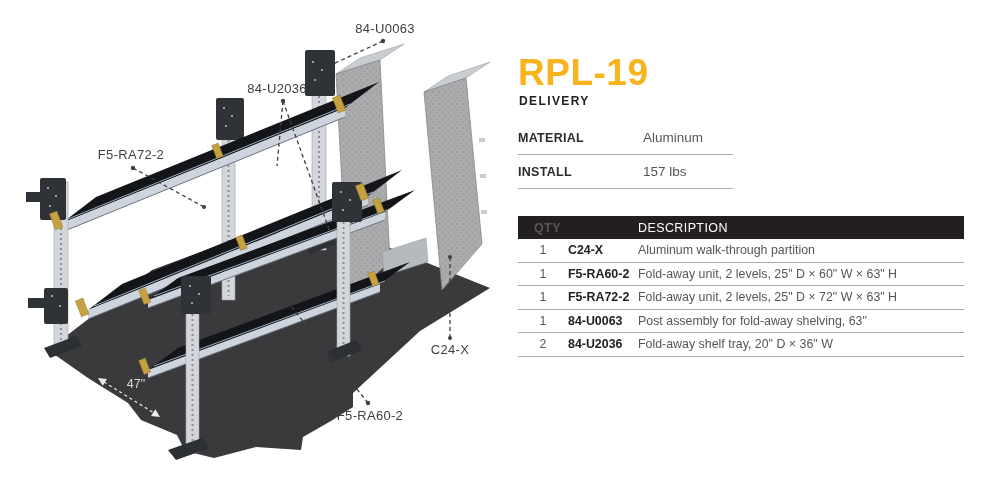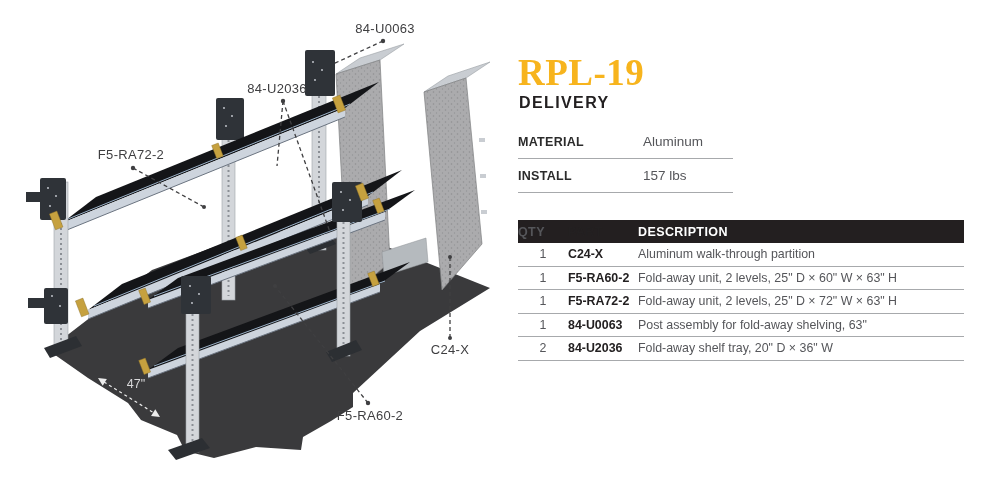--- a/index.html
+++ b/index.html
@@ -4,35 +4,35 @@
 <style>
   html,body { margin:0; padding:0; background:#ffffff; }
   .canvas {
     position:relative; width:1000px; height:493px; background:#ffffff;
     font-family:"Liberation Sans", sans-serif; overflow:hidden;
   }
   .diagram { position:absolute; left:0; top:0; width:510px; height:493px; }
 
   .panel { position:absolute; left:518px; top:0; width:446px; }
   .model { margin:54px 0 0 0; font-size:37px; line-height:1; font-weight:800;
-           color:#F7B41D; letter-spacing:0.5px;font-family:Liberation Serif, serif; }
-  .package { margin:3px 0 0 1px; font-size:16px; font-weight:700; color:#232021;
+           color:#F7B41D; letter-spacing:0.5px; }
+  .package { margin:3px 0 0 1px; font-size:12px; font-weight:700; color:#232021;
              letter-spacing:1.4px; }
 
   .specs { display:grid; grid-template-columns:215px 208px; column-gap:23px; margin-top:13px; }
   .spec-row { display:flex; align-items:center; height:33px; border-bottom:1px solid #A7A9AC;gap:12px; }
   .spec-label { flex:0 0 113px; font-size:12.5px; font-weight:700; color:#2B2B2B; letter-spacing:0.3px; white-space:nowrap; }
   .col-right .spec-label { flex-basis:100px; }
   .spec-value { font-size:13.5px; color:#55565A; white-space:nowrap; }
 
   .parts { margin-top:27px; width:446px; }
   .parts-header { display:grid; grid-template-columns:50px 70px 1fr; align-items:center;
                   height:23px; background:#231F20; color:#fff; font-size:12.5px;
                   font-weight:700; letter-spacing:0.4px; }
-  .parts-header .c-qty { padding-left:0; text-align:left; }
+  .parts-header .c-qty { padding-left:16px; text-align:left; }
   .parts-row { display:grid; grid-template-columns:50px 70px 1fr; align-items:center;
                height:22.5px; border-bottom:1px solid #A7A9AC; font-size:12.4px; }
   .c-qty { text-align:center; color:#55565A; }
   .c-part { font-weight:700; color:#232021; white-space:nowrap; }
   .c-desc { color:#55565A; white-space:nowrap; }
 
   svg text.dlabel { font-family:"Liberation Sans", sans-serif; font-size:13px; fill:#3E3E40; letter-spacing:0.3px; }
   svg text.dim { font-family:"Liberation Sans", sans-serif; font-size:12.5px; fill:#D8D8DA; }
 </style>
 </head>
@@ -198,21 +198,21 @@
           <span class="spec-label">INSTALL</span>
           <span class="spec-value">157 lbs</span>
         </div>
       </div>
     </div>
 
     <div class="parts">
       <div class="parts-header">
         <span class="c-qty">QTY</span>
         <span class="c-part">PART</span>
-        <span class="c-desc" style="color:#fff;font-weight:700;">DESCRIPTION</span>
+        <span class="c-desc" style="color:#fff;font-weight:400;">DESCRIPTION</span>
       </div>
       <div class="parts-row">
         <span class="c-qty">1</span>
         <span class="c-part">C24-X</span>
         <span class="c-desc">Aluminum walk-through partition</span>
       </div>
       <div class="parts-row">
         <span class="c-qty">1</span>
         <span class="c-part">F5-RA60-2</span>
         <span class="c-desc">Fold-away unit, 2 levels, 25" D × 60" W × 63" H</span>

